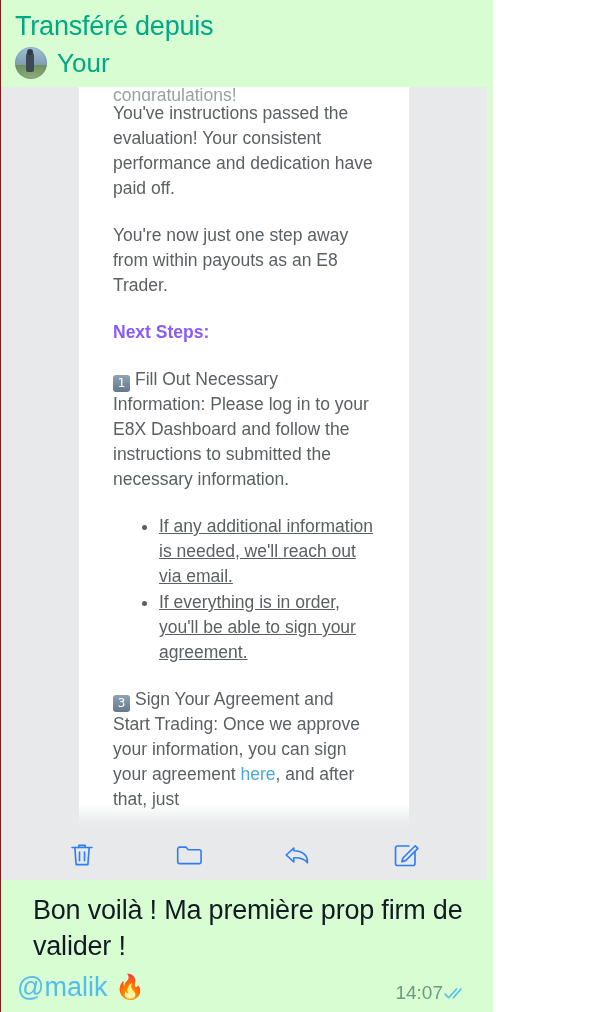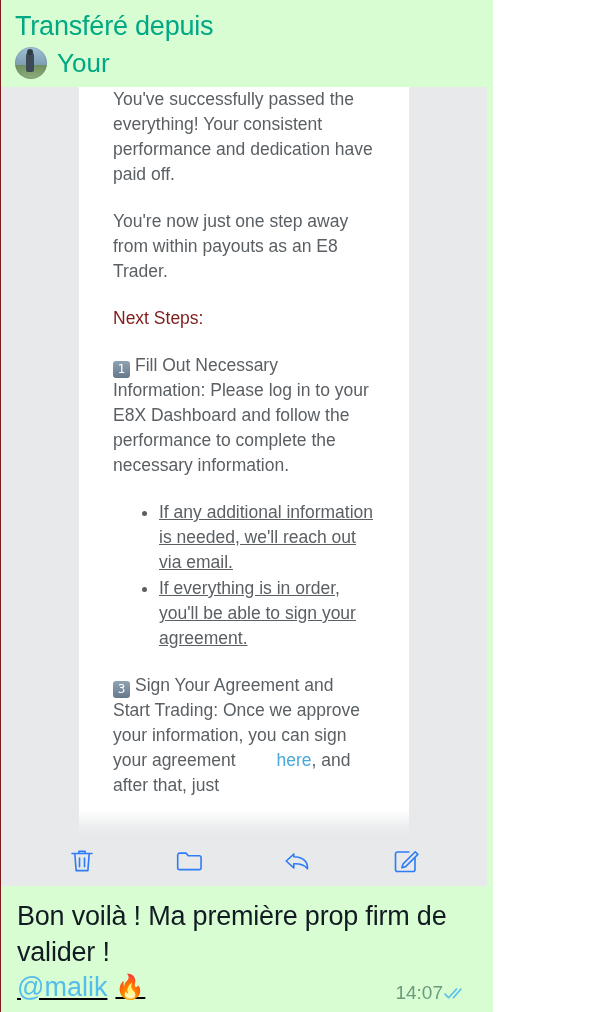--- a/index.html
+++ b/index.html
@@ -107,22 +107,22 @@
     overflow: hidden;
     color: #9aa0a4;
     font-size: 17.5px;
     line-height: 25px;
     margin-top: -4px;
   }
   .email-body p {
     margin: 0 0 22px 0;
   }
   .bold-head {
-    font-weight: normal;
-    color: #7f1d1d;
+    font-weight: bold;
+    color: #8b5cf6;
     margin: 0 0 22px 0;
   }
   .step {
     margin: 0 0 22px 0;
     position: relative;
   }
   .numbox {
     display: inline-block;
     width: 17px;
     height: 17px;
@@ -142,21 +142,20 @@
     list-style: disc;
   }
   ul.bullets li {
     margin-bottom: 1px;
     line-height: 25px;
     text-decoration: underline;
   }
   a.inline-link {
     color: #4aa8d8;
     text-decoration: none;
-    margin-left: 36px;
   }
   .fade-bottom {
     position: absolute;
     left: 0;
     right: 0;
     bottom: 50px;
     height: 26px;
     background: linear-gradient(180deg, rgba(231,233,234,0) 0%, rgba(231,233,234,0.85) 70%, rgba(231,233,234,1) 100%);
     pointer-events: none;
   }
@@ -183,26 +182,27 @@
   .msg {
     flex: 0 0 auto;
     background: #d9fdd3;
     padding: 12px 16px 8px 16px;
   }
   .msg-text {
     color: #111b21;
     font-size: 27px;
     line-height: 36px;
     letter-spacing: -0.2px;
+    margin-left: 16px;
   }
   .mention-row {
+    margin-top: 6px;
     display: flex;
     align-items: center;
     gap: 8px;
-    text-decoration: underline;
   }
   .mention {
     color: #53bdeb;
     font-size: 27px;
     line-height: 34px;
   }
   .fire {
     font-size: 24px;
     line-height: 34px;
     font-family: "DejaVu Sans", sans-serif;
@@ -233,26 +233,27 @@
     <div class="fwd-title">Transféré depuis</div>
     <div class="fwd-author-row">
       <div class="avatar"></div>
       <div class="fwd-author">Your</div>
     </div>
   </div>
 
   <div class="email-shot">
     <div class="email-page">
       <div class="email-body">
-        <p>You've successfully passed the everything! Your consistent performance and dedication have paid off.</p>
+        <div class="faded-top">congratulations!</div>
+        <p>You've instructions passed the evaluation! Your consistent performance and dedication have paid off.</p>
         <p>You're now just one step away from within payouts as an E8 Trader.</p>
         <p class="bold-head">Next Steps:</p>
 
         <p class="step">
-          <span class="numbox">1</span><span>Fill Out Necessary Information: Please log in to your E8X Dashboard and follow the performance to complete the necessary information.</span>
+          <span class="numbox">1</span><span>Fill Out Necessary Information: Please log in to your E8X Dashboard and follow the instructions to submitted the necessary information.</span>
         </p>
 
 
         <ul class="bullets">
           <li>If any additional information is needed, we'll reach out via email.</li>
           <li>If everything is in order, you'll be able to sign your agreement.</li>
         </ul>
 
         <p class="step">
           <span class="numbox">3</span><span>Sign Your Agreement and Start Trading: Once we approve your information, you can sign your agreement </span><a class="inline-link" href="#">here</a><span>, and after that, just</span>

